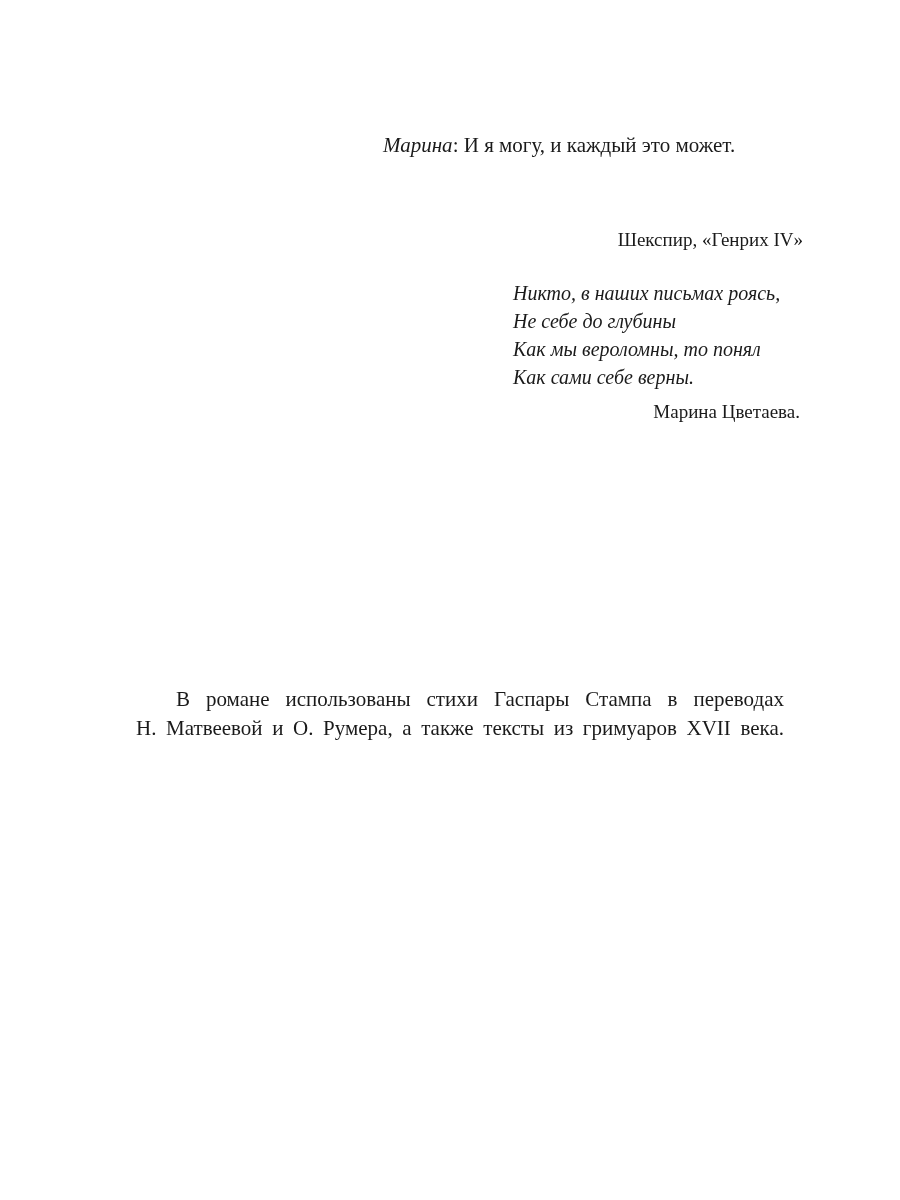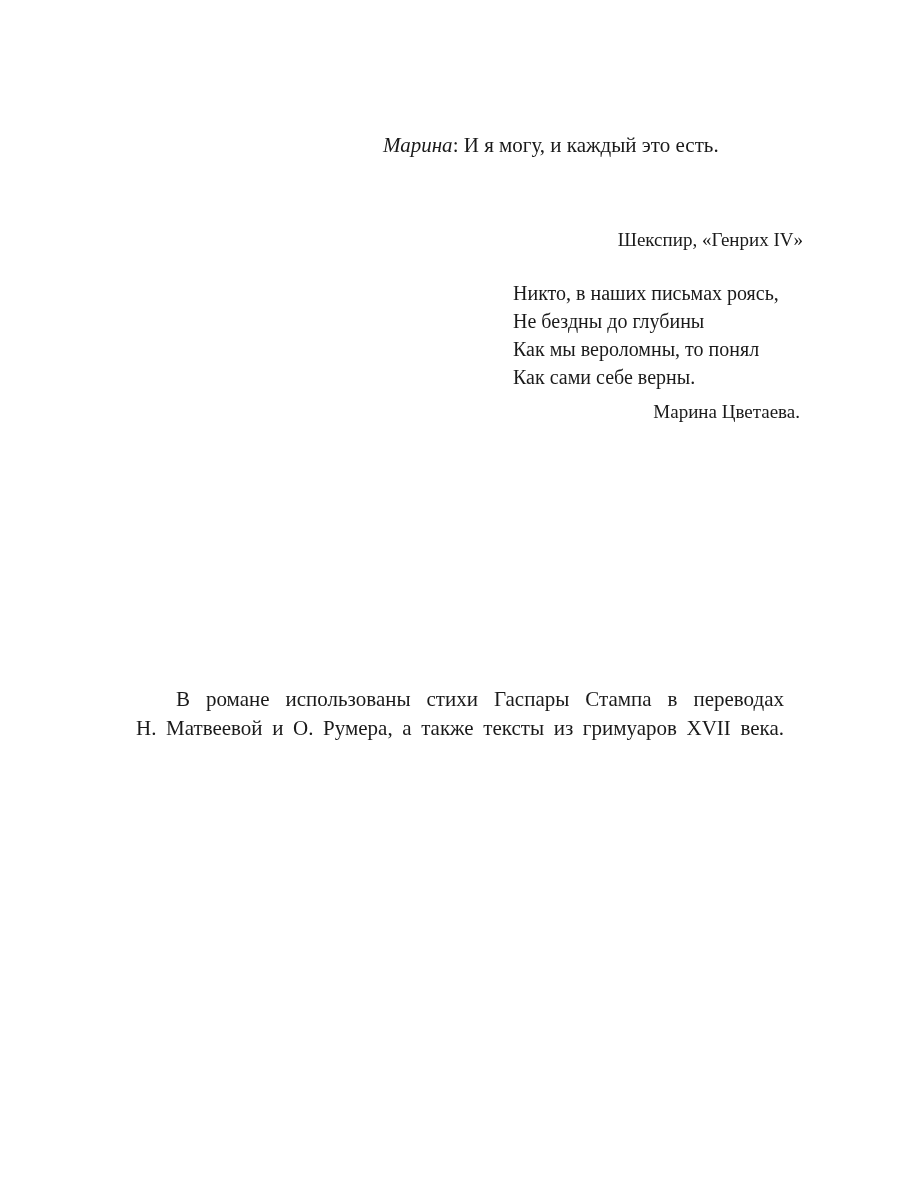--- a/index.html
+++ b/index.html
@@ -38,20 +38,21 @@
     }
     .epigraph2 {
       position: absolute;
       left: 513px;
       top: 279px;
       width: 287px;
       font-size: 20px;
       line-height: 28px;
     }
     .epigraph2 .poem-line {
+      font-style: italic;
       white-space: nowrap;
     }
     .epigraph2 .attrib {
       position: absolute;
       right: 0;
       top: 119px;
       font-size: 19px;
     }
     .note {
       position: absolute;
@@ -64,27 +65,27 @@
       text-align-last: justify;
       margin-top: 29px;
     }
     .note .p1 { display: block; text-indent: 40px; text-align: justify; text-align-last: justify; }
     .note .p2 { display: block; text-align: justify; text-align-last: justify; }
   </style>
 </head>
 <body>
 
 <div class="epigraph1">
-  <div class="line"><span class="speaker">Марина</span><span>: И я могу, и каждый это есть.</span></div>
+  <div class="line"><span class="speaker">Марина</span><span>: И я могу, и каждый это может.</span></div>
   <div class="attrib">Шекспир, «Генрих IV»</div>
 </div>
 
 <div class="epigraph2">
   <div class="poem-line">Никто, в наших письмах роясь,</div>
-  <div class="poem-line">Не бездны до глубины</div>
+  <div class="poem-line">Не себе до глубины</div>
   <div class="poem-line">Как мы вероломны, то понял</div>
   <div class="poem-line">Как сами себе верны.</div>
   <div class="attrib">Марина Цветаева.</div>
 </div>
 
 <div class="note">
   <span class="p1">В романе использованы стихи Гаспары Стампа в переводах</span>
   <span class="p2">Н. Матвеевой и О. Румера, а также тексты из гримуаров XVII века.</span>
 </div>
 

